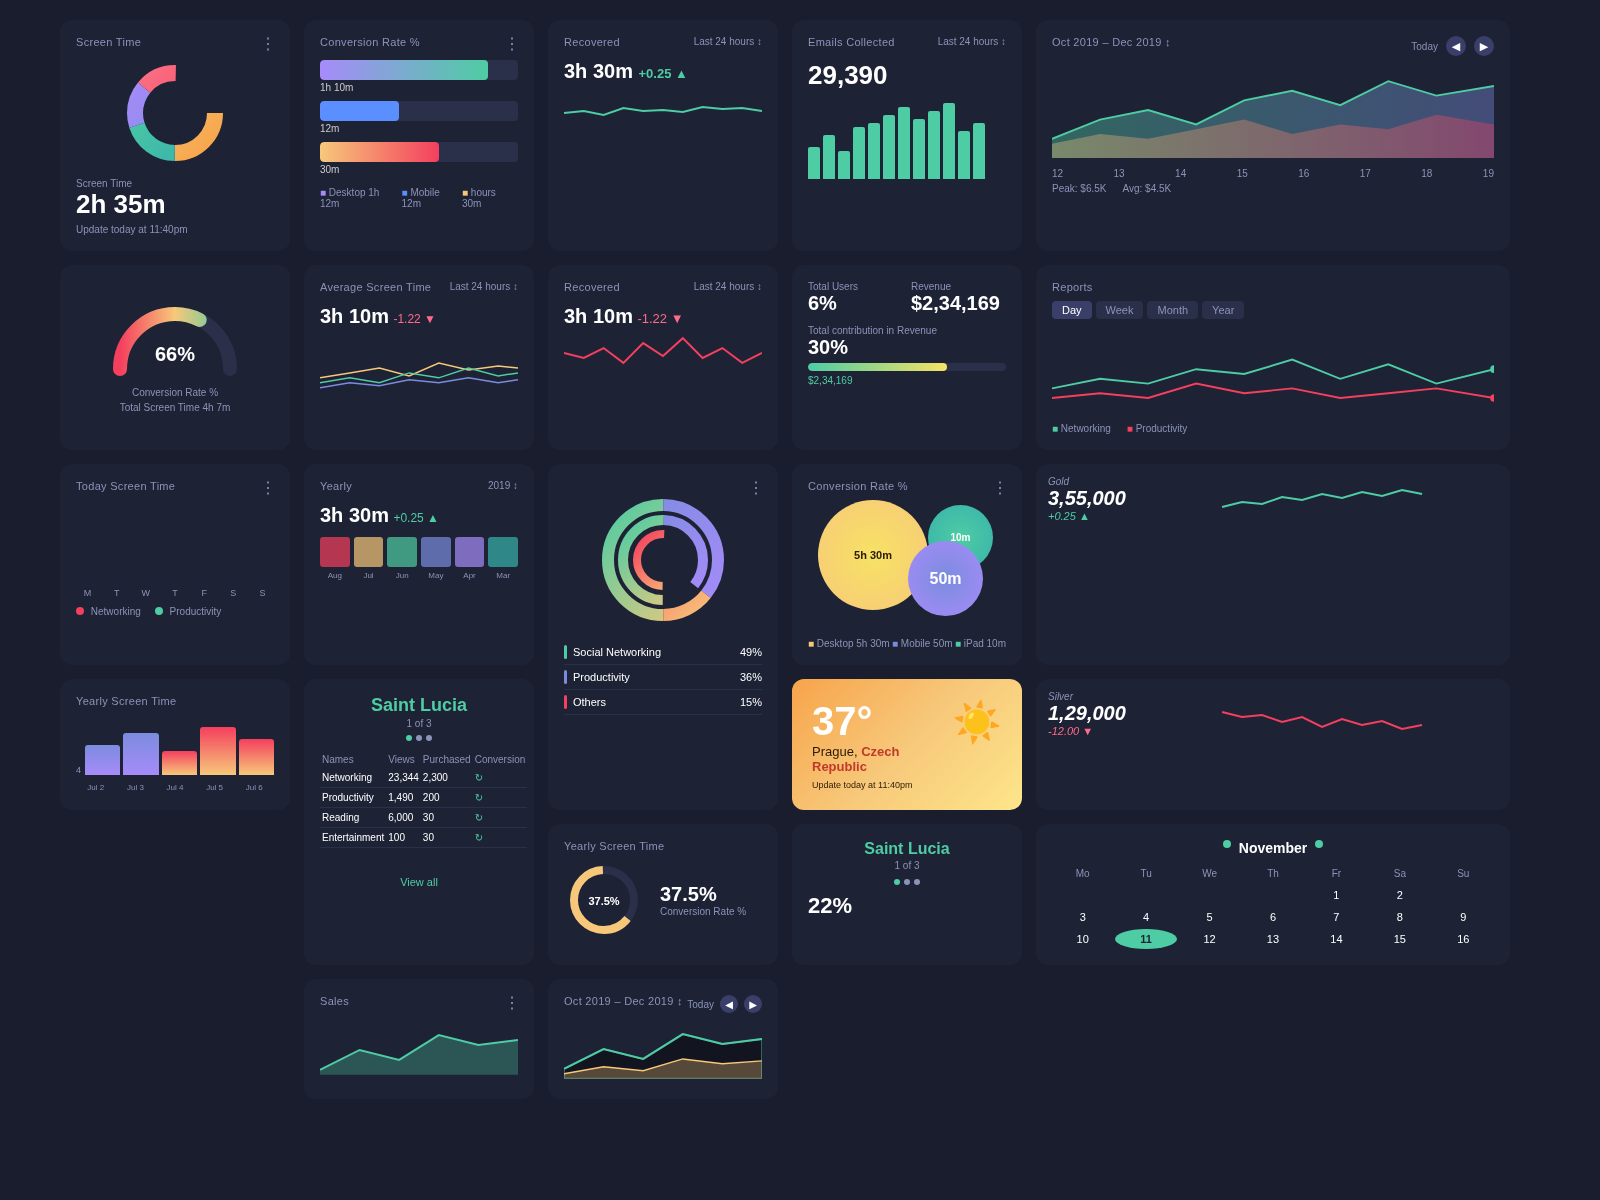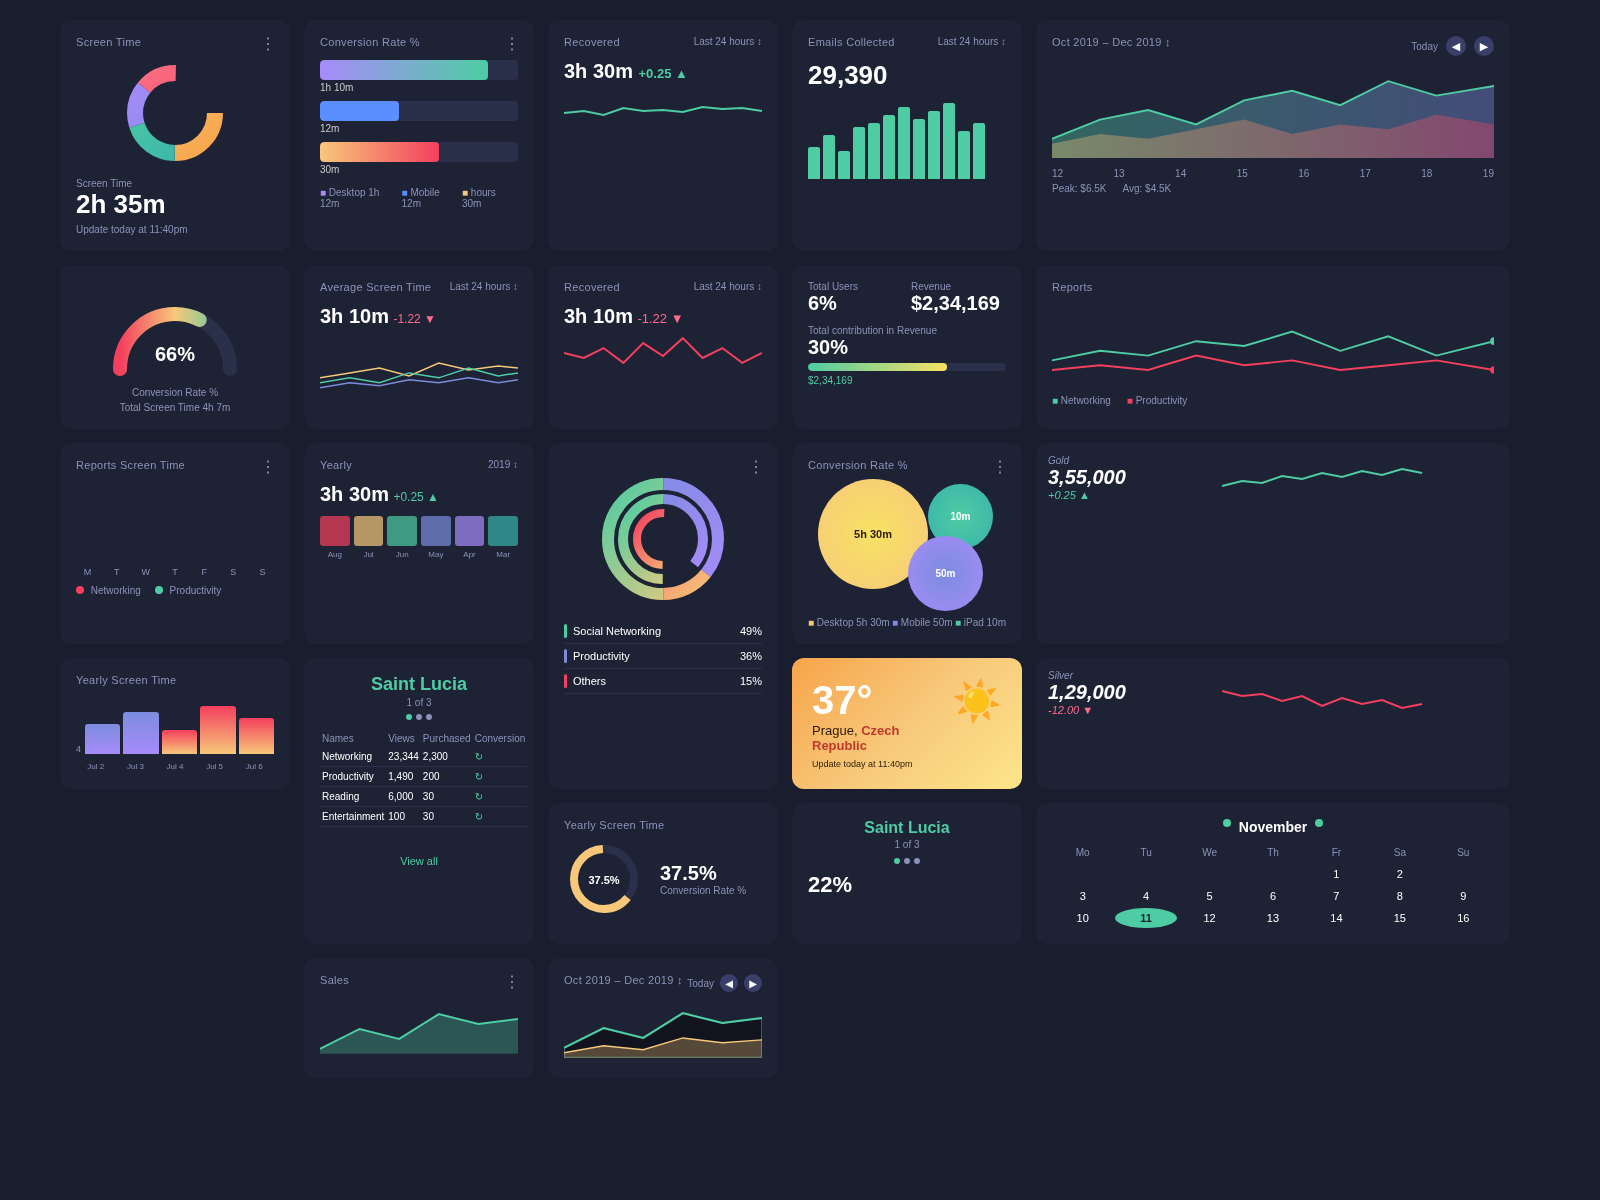--- a/index.html
+++ b/index.html
@@ -399,40 +399,46 @@
     <div class="label-small">Total contribution in Revenue</div>
     <div class="value-medium">30%</div>
     <div class="progress-bar-container">
       <div class="progress-bar-fill" style="width:70%;"></div>
     </div>
     <div style="font-size:10px;color:#4ecca3;margin-top:4px;">$2,34,169</div>
   </div>
 
   <div class="card reports-card" style="grid-column:5; grid-row:2; grid-column-end:7;">
     <div class="card-title">Reports</div>
+    <div class="reports-tabs">
+      <div class="reports-tab active">Day</div>
+      <div class="reports-tab">Week</div>
+      <div class="reports-tab">Month</div>
+      <div class="reports-tab">Year</div>
+    </div>
     <svg width="100%" height="90" viewBox="0 0 460 90">
       <polyline points="0,60 50,50 100,55 150,40 200,45 250,30 300,50 350,35 400,55 460,40" fill="none" stroke="#4ecca3" stroke-width="2"></polyline>
       <circle cx="460" cy="40" r="4" fill="#4ecca3"></circle>
       <polyline points="0,70 50,65 100,70 150,55 200,65 250,60 300,70 350,65 400,60 460,70" fill="none" stroke="#f43f5e" stroke-width="2"></polyline>
       <circle cx="460" cy="70" r="4" fill="#f43f5e"></circle>
     </svg>
     <div style="display:flex;gap:16px;font-size:10px;color:#8b93b8;">
       <span>
         <span style="color:#4ecca3;">■</span>
         <span>Networking</span>
       </span>
       <span>
         <span style="color:#f43f5e;">■</span>
         <span>Productivity</span>
       </span>
     </div>
   </div>
 
   <div class="card weekly-card">
-    <div class="card-title">Reports Screen Time</div>
+    <div class="card-title">Today Screen Time</div>
     <div class="card-dots">⋮</div>
     <div class="bar-chart">
       <div style="display:flex;flex-direction:column;align-items:center;flex:1;">
         <div class="bar" style="height:60px;background:linear-gradient(180deg,#f43f5e,#a78bfa);"></div>
       </div>
       <div style="display:flex;flex-direction:column;align-items:center;flex:1;">
         <div class="bar" style="height:45px;background:linear-gradient(180deg,#f43f5e,#a78bfa);"></div>
       </div>
       <div style="display:flex;flex-direction:column;align-items:center;flex:1;">
         <div class="bar" style="height:70px;background:linear-gradient(180deg,#4ecca3,#38b2ac);"></div>
@@ -558,21 +564,21 @@
   <div class="card bubble-card">
     <div class="card-title">Conversion Rate %</div>
     <div class="card-dots">⋮</div>
     <div class="bubble-container">
       <div class="bubble" style="width:110px;height:110px;background:radial-gradient(circle,#f7e264,#f7c87a);left:10px;top:0;color:#2d1a06;">
         <span>5h 30m</span>
       </div>
       <div class="bubble" style="width:65px;height:65px;background:radial-gradient(circle,#4ecca3,#38b2ac);left:120px;top:5px;font-size:10px;">
         <span>10m</span>
       </div>
-      <div class="bubble" style="width:75px;height:75px;background:radial-gradient(circle,#7b8cde,#a78bfa);left:100px;top:57px;font-size:10px;">
+      <div class="bubble" style="width:75px;height:75px;background:radial-gradient(circle,#7b8cde,#a78bfa);left:100px;top:41px;font-size:16px;">
         <span>50m</span>
       </div>
     </div>
     <div style="display:flex;justify-content:space-between;font-size:10px;color:#8b93b8;margin-top:4px;">
       <span>
         <span style="color:#f7c87a;">■</span>
         Desktop 5h 30m
       </span>
       <span>
         <span style="color:#7b8cde;">■</span>

